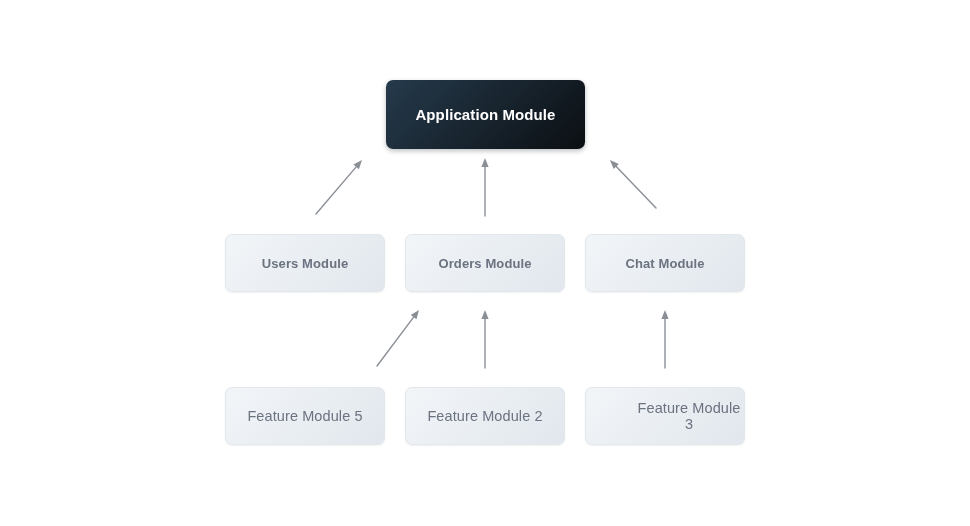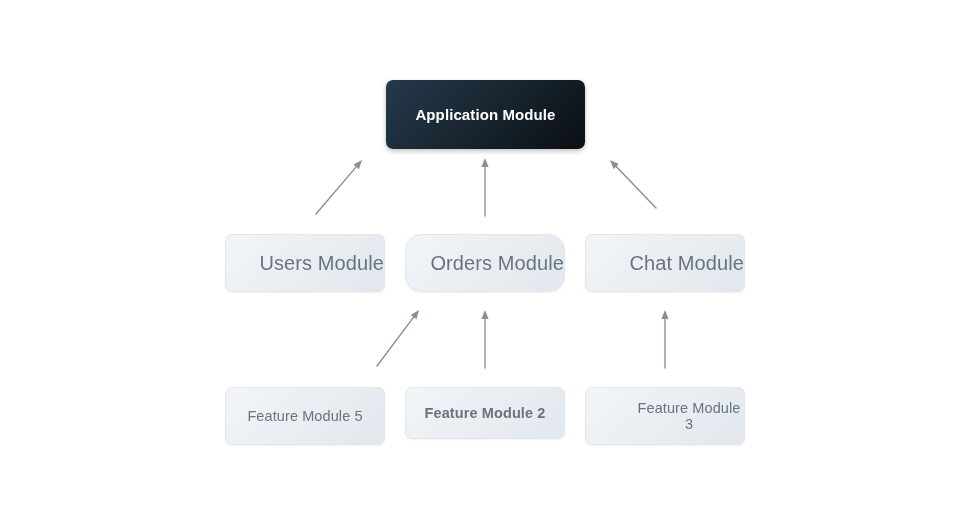--- a/index.html
+++ b/index.html
@@ -38,25 +38,24 @@
   .node-root {
     background: linear-gradient(135deg, #253a4c 0%, #16222c 42%, #0b0f12 100%);
     color: #ffffff;
     font-size: 15px;
     font-weight: bold;
     box-shadow: 0 2px 5px rgba(16,24,32,0.28);
   }
   .node-module {
     background: linear-gradient(135deg, #f2f5f8 0%, #eaeef3 55%, #e1e7ed 100%);
     color: #6b7280;
-    font-size: 20px;
-    font-weight: normal;
+    font-size: 13px;
+    font-weight: bold;
     border: 1px solid #e2e7ec;
     box-shadow: 0 1px 2px rgba(40,52,64,0.07);
-    justify-content: flex-end;
   }
   .node-feature {
     background: linear-gradient(135deg, #f2f5f8 0%, #eaeef3 55%, #e1e7ed 100%);
     color: #6b7280;
     font-size: 14.5px;
     font-weight: normal;
     border: 1px solid #e2e7ec;
     box-shadow: 0 1px 2px rgba(40,52,64,0.07);
   }
   .node-label {
@@ -96,30 +95,30 @@
       </g>
     </svg>
 
   <div id="node-layer">
       <div class="node node-root" style="left: 386px; top: 80px; width: 199px; height: 69px; background: linear-gradient(135deg, rgb(37, 58, 76) 0%, rgb(11, 15, 18) 100%); color: rgb(255, 255, 255);">
         <span class="node-label">Application Module</span>
       </div>
       <div class="node node-module" style="left: 225px; top: 234px; width: 160px; height: 58px; background: linear-gradient(135deg, rgb(242, 245, 248) 0%, rgb(225, 231, 237) 100%); color: rgb(107, 114, 128);">
         <span class="node-label">Users Module</span>
       </div>
-      <div class="node node-module" style="left: 405px; top: 234px; width: 160px; height: 58px; background: linear-gradient(135deg, rgb(242, 245, 248) 0%, rgb(225, 231, 237) 100%); color: rgb(107, 114, 128); border-radius: 16px;">
+      <div class="node node-module" style="left: 405px; top: 234px; width: 160px; height: 58px; background: linear-gradient(135deg, rgb(242, 245, 248) 0%, rgb(225, 231, 237) 100%); color: rgb(107, 114, 128);">
         <span class="node-label">Orders Module</span>
       </div>
       <div class="node node-module" style="left: 585px; top: 234px; width: 160px; height: 58px; background: linear-gradient(135deg, rgb(242, 245, 248) 0%, rgb(225, 231, 237) 100%); color: rgb(107, 114, 128);">
         <span class="node-label">Chat Module</span>
       </div>
       <div class="node node-feature" style="left: 225px; top: 387px; width: 160px; height: 58px; background: linear-gradient(135deg, rgb(242, 245, 248) 0%, rgb(225, 231, 237) 100%); color: rgb(107, 114, 128);">
         <span class="node-label">Feature Module 5</span>
       </div>
-      <div class="node node-feature" style="left: 405px; top: 387px; width: 160px; height: 52px; background: linear-gradient(135deg, rgb(242, 245, 248) 0%, rgb(225, 231, 237) 100%); color: rgb(107, 114, 128); font-weight: bold;">
+      <div class="node node-feature" style="left: 405px; top: 387px; width: 160px; height: 58px; background: linear-gradient(135deg, rgb(242, 245, 248) 0%, rgb(225, 231, 237) 100%); color: rgb(107, 114, 128);">
         <span class="node-label">Feature Module 2</span>
       </div>
       <div class="node node-feature" style="left: 585px; top: 387px; width: 160px; height: 58px; background: linear-gradient(135deg, rgb(242, 245, 248) 0%, rgb(225, 231, 237) 100%); color: rgb(107, 114, 128); padding-left: 48px;">
         <span class="node-label">Feature Module 3</span>
       </div>
     </div>
 
 </div>
 
 </body></html>

